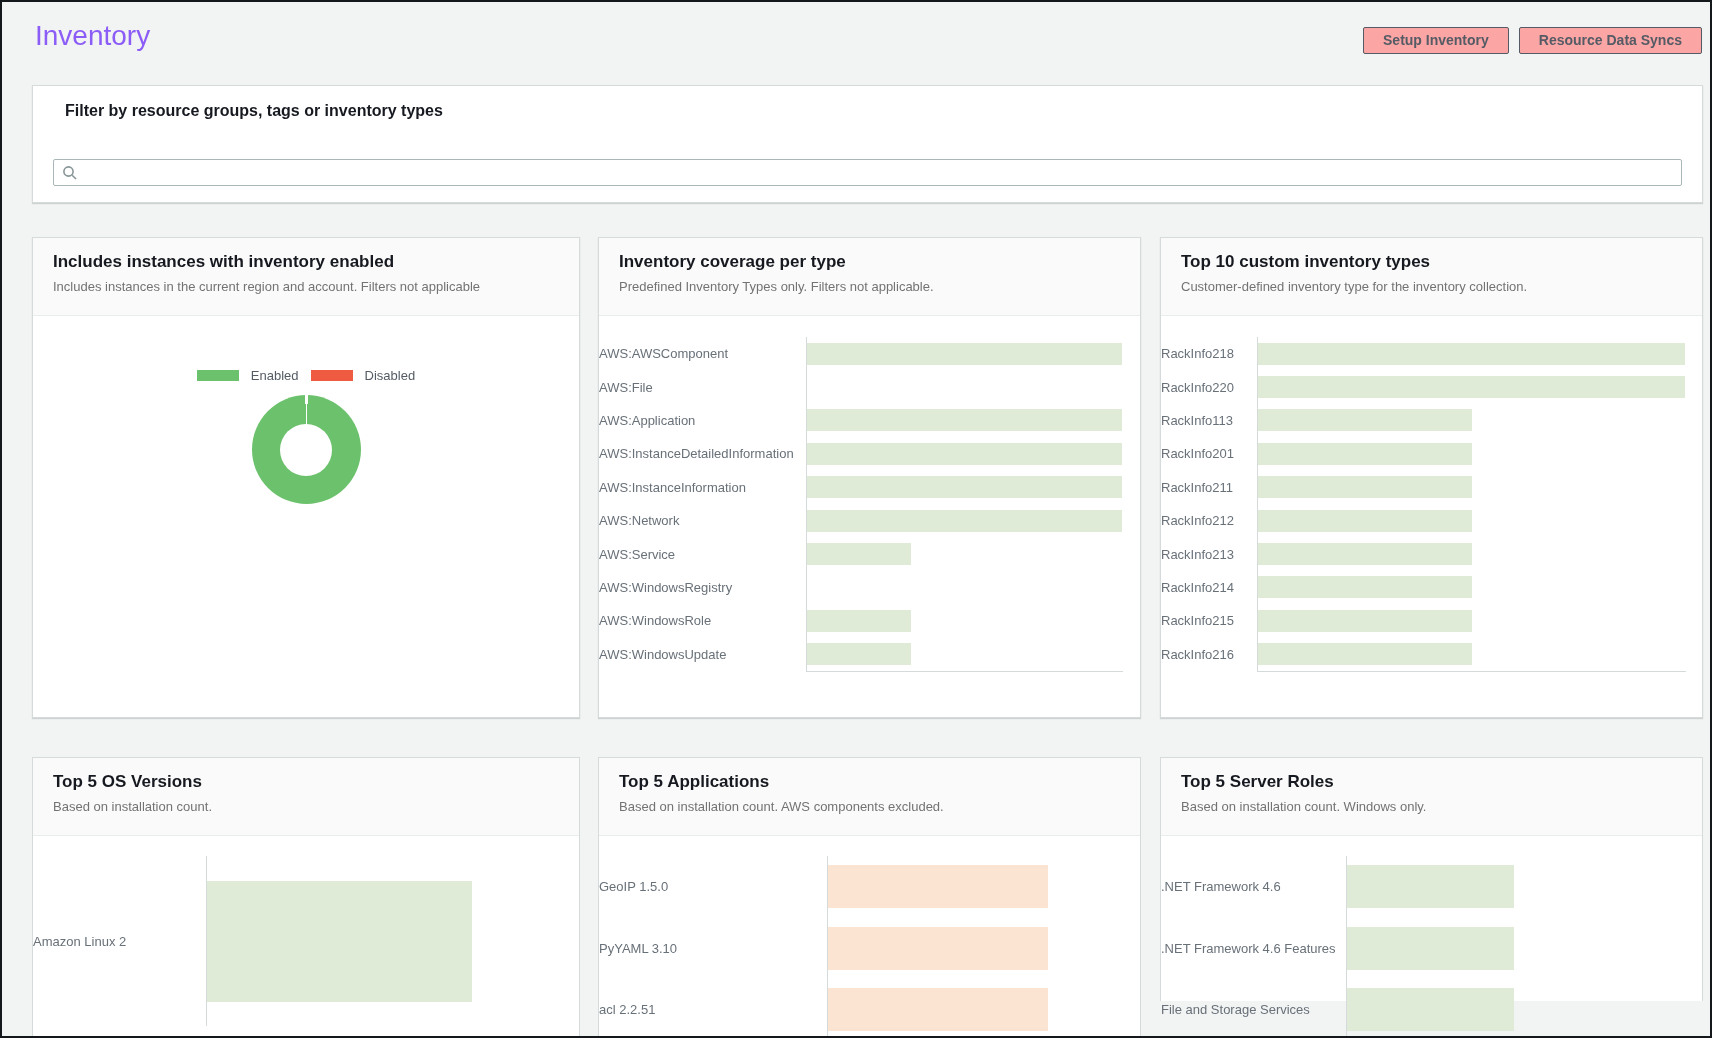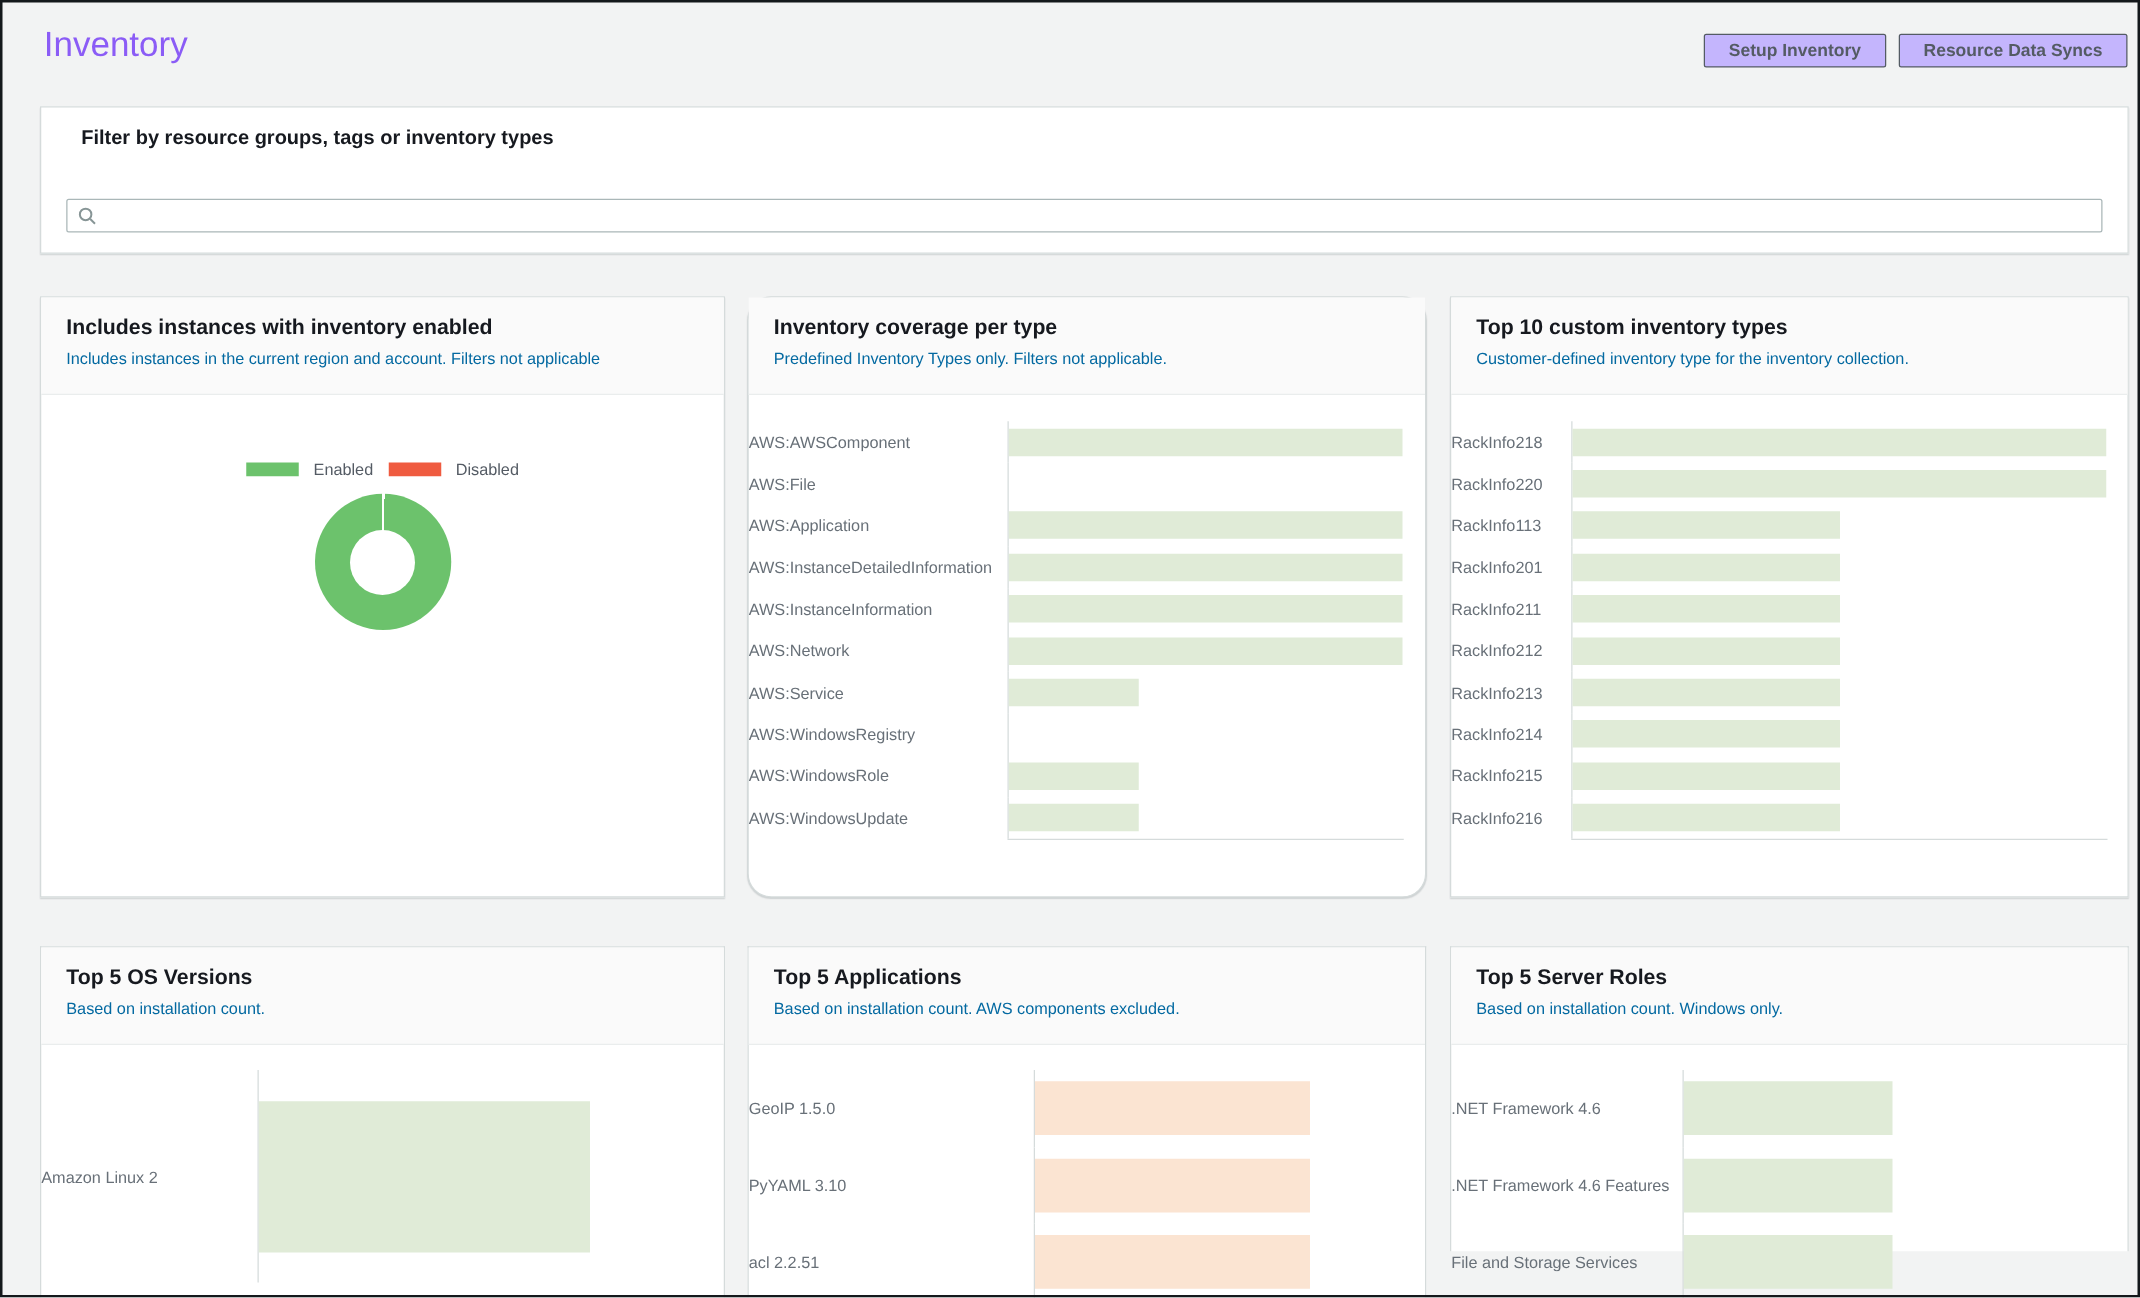--- a/index.html
+++ b/index.html
@@ -9,41 +9,41 @@
     font-family:"Liberation Sans", sans-serif;
     -webkit-font-smoothing:antialiased;
   }
   *{box-sizing:border-box;}
   .frame{position:absolute;inset:0;border:2px solid #14181b;pointer-events:none;z-index:50;}
 
   
   .page-title{position:absolute;left:35px;top:20px;margin:0;font-size:28px;font-weight:400;color:#8b5cf6;}
   .topbtns{position:absolute;top:27px;right:10px;display:flex;gap:10px;}
   .btn{
-    background:#c4b5fd;border:1px solid #545b64;border-radius:2px;color:#545b64;
+    background:#fca5a5;border:1px solid #545b64;border-radius:2px;color:#545b64;
     font-family:"Liberation Sans", sans-serif;font-size:14px;font-weight:700;
     height:27px;padding:0 19px;cursor:pointer;line-height:25px;
   }
 
   
   .card{
     position:absolute;background:#fff;border:1px solid #d5dbdb;
     box-shadow:0 1px 1px 0 rgba(0,28,36,.15);
   }
   .c-filter{left:32px;top:85px;width:1671px;height:118px;}
   .c1{left:32px;top:237px;width:548px;height:481px;}
-  .c2{left:598px;top:237px;width:543px;height:481px;border-radius:19px;}
+  .c2{left:598px;top:237px;width:543px;height:481px;}
   .c3{left:1160px;top:237px;width:543px;height:481px;}
   .c4{left:32px;top:757px;width:548px;height:281px;border-bottom:none;box-shadow:none;}
   .c5{left:598px;top:757px;width:543px;height:281px;border-bottom:none;box-shadow:none;}
   .c6{left:1160px;top:757px;width:543px;height:244px;border-bottom:none;box-shadow:none;}
 
   .card-hd{height:78px;background:#fafafa;border-bottom:1px solid #eaeded;padding:13px 20px;}
   .card-hd h2{margin:0;font-size:17px;font-weight:700;color:#16191f;line-height:1.35;}
-  .card-hd p{margin:5px 0 0;font-size:13px;color:#0369a1;line-height:1.2;}
+  .card-hd p{margin:5px 0 0;font-size:13px;color:#737373;line-height:1.2;}
 
   
   .filter-title{margin:0;padding:16px 32px 0;font-size:16px;font-weight:700;color:#16191f;}
   .search-wrap{position:absolute;left:20px;right:20px;top:73px;height:27px;}
   .search-wrap svg{position:absolute;left:9px;top:6px;}
   .search-input{
     width:100%;height:27px;border:1px solid #aab7b8;border-radius:2px;background:#fff;
     padding:0 8px 0 30px;font-size:14px;color:#16191f;outline:none;
   }
 

